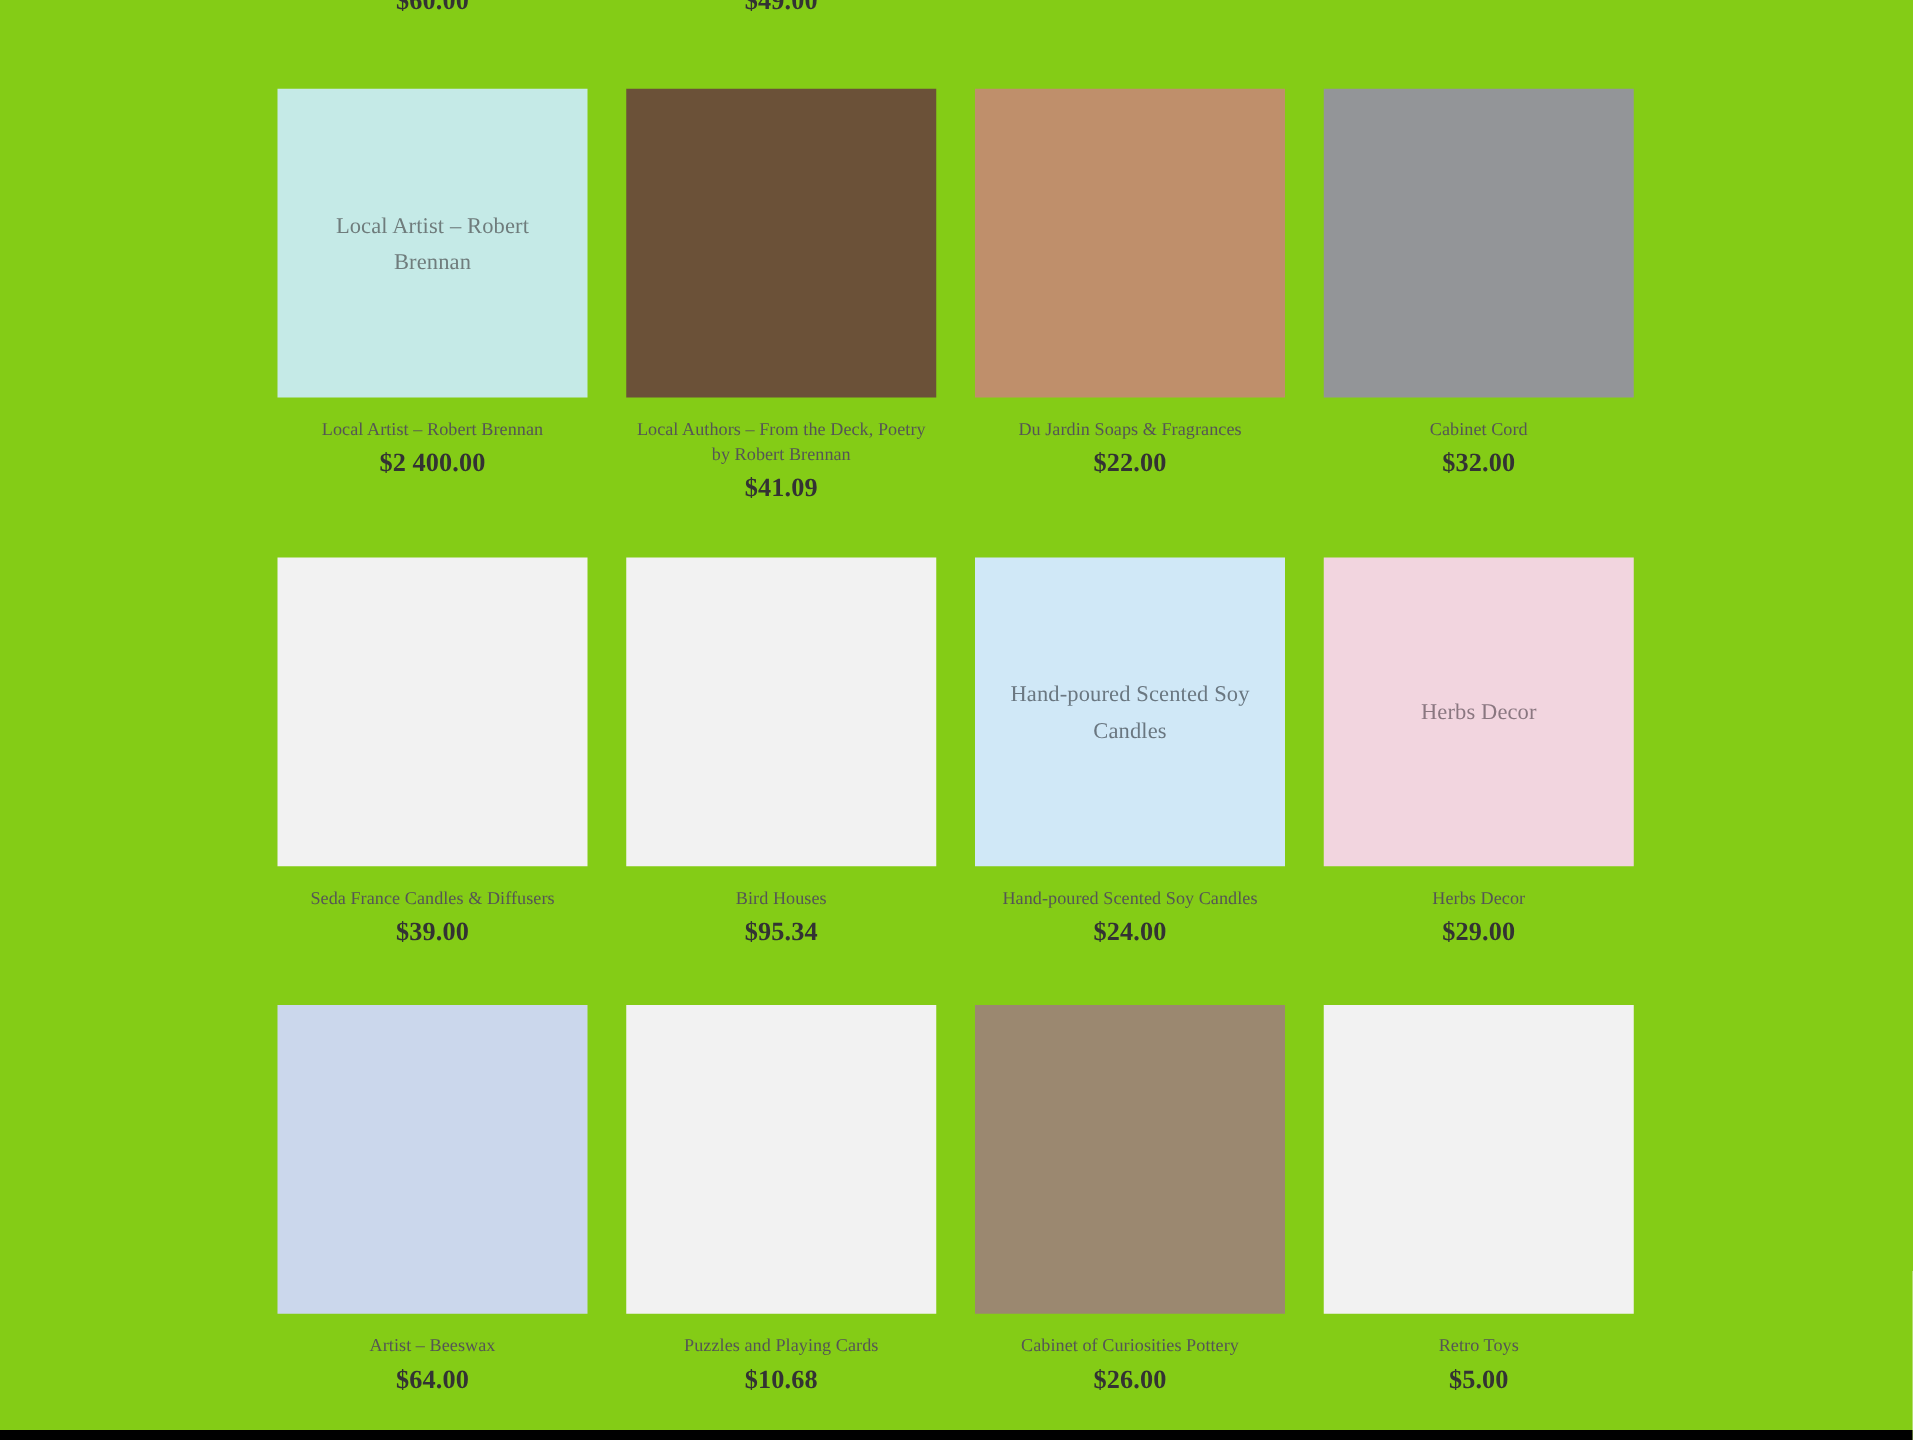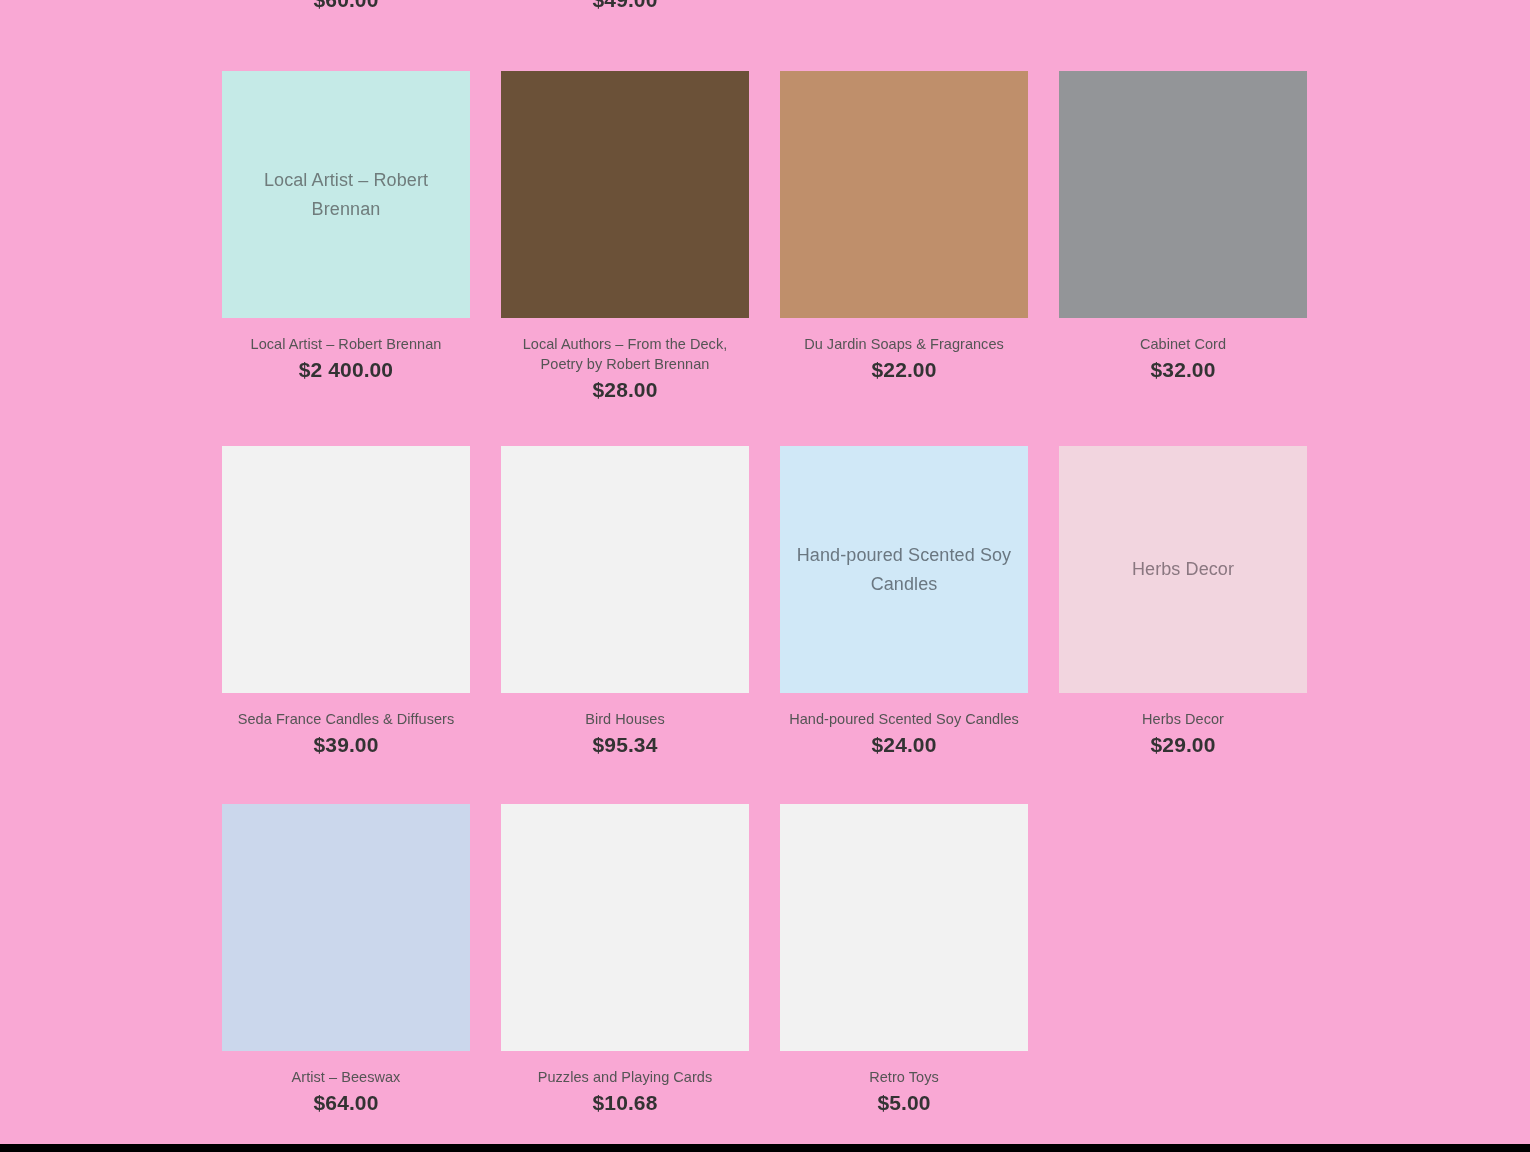--- a/index.html
+++ b/index.html
@@ -114,21 +114,21 @@
     left: 0;
     top: 1144px;
     width: 1530px;
     height: 8px;
     background: #000000;
   }
 </style>
 </head>
 <body>
 
-<div class="page" style="background-color: #f9a8d4;">
+<div class="page" style="background-color: #84cc16; font-family: Liberation Serif, serif;">
 
   <div class="top-clipped-row">
     <div class="top-clipped-price c1">$60.00</div>
     <div class="top-clipped-price c2">$49.00</div>
   </div>
 
   <div class="product-grid">
 
     <div class="product-card">
       <div class="product-thumb" style="background-color: rgb(197, 234, 231);">
@@ -136,21 +136,21 @@
       </div>
       <div class="product-title">Local Artist – Robert Brennan</div>
       <div class="product-price">$2 400.00</div>
     </div>
 
     <div class="product-card">
       <div class="product-thumb" style="background-color: rgb(107, 81, 56);">
         <span class="thumb-label on-brown"></span>
       </div>
       <div class="product-title">Local Authors – From the Deck, Poetry by Robert Brennan</div>
-      <div class="product-price">$28.00</div>
+      <div class="product-price">$41.09</div>
     </div>
 
     <div class="product-card">
       <div class="product-thumb" style="background-color: rgb(191, 143, 107);">
         <span class="thumb-label on-brown"></span>
       </div>
       <div class="product-title">Du Jardin Soaps &amp; Fragrances</div>
       <div class="product-price">$22.00</div>
     </div>
 
@@ -213,20 +213,27 @@
     </div>
 
     <div class="product-card">
       <div class="product-thumb" style="background-color: rgb(242, 242, 242);">
         <span class="thumb-label on-brown"></span>
       </div>
       <div class="product-title">Puzzles and Playing Cards</div>
       <div class="product-price">$10.68</div>
     </div>
 
+    <div class="product-card">
+      <div class="product-thumb" style="background-color: rgb(155, 136, 112);">
+        <span class="thumb-label on-brown"></span>
+      </div>
+      <div class="product-title">Cabinet of Curiosities Pottery</div>
+      <div class="product-price">$26.00</div>
+    </div>
 
     <div class="product-card">
       <div class="product-thumb" style="background-color: rgb(242, 242, 242);">
         <span class="thumb-label on-brown"></span>
       </div>
       <div class="product-title">Retro Toys</div>
       <div class="product-price">$5.00</div>
     </div>
 
   </div>

